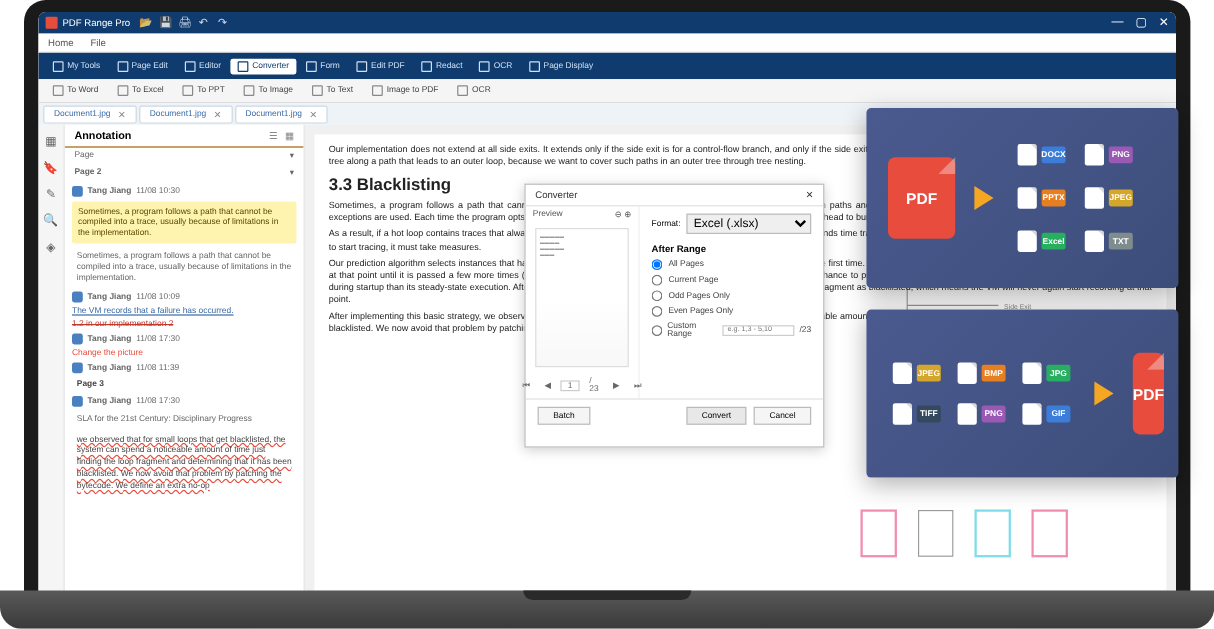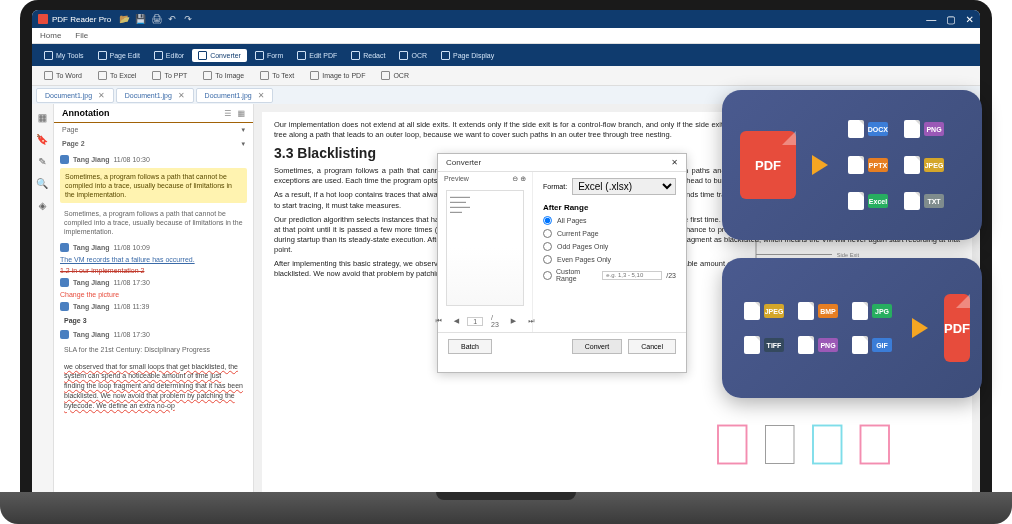--- a/index.html
+++ b/index.html
@@ -58,21 +58,21 @@
 .conv-fmt{display:flex;gap:5px;align-items:center;margin-bottom:8px;font-size:7px}
 .conv-fmt select{flex:1;font-size:10px;padding:1px;border:1px solid #bbb}
 .conv-sect{font-size:8px;font-weight:600;margin-bottom:4px}
 .conv-radio{display:flex;align-items:center;gap:5px;font-size:7px;color:#444;margin:4px 0}
 .conv-radio input{width:9px;height:9px}
 .conv-custom{display:flex;align-items:center;gap:4px}
 .conv-custom input[type=text]{width:60px;font-size:6px;padding:1px 3px;border:1px solid #ccc;color:#aaa}
 .conv-foot{display:flex;justify-content:space-between;align-items:center;padding:6px 10px;border-top:1px solid #e0e0e0}
 .conv-foot button{font-size:7px;padding:3px 12px;border:1px solid #bbb;background:#f5f5f5;cursor:pointer}
 .conv-foot .primary{background:#e8e8e8}
-.overlay-card{position:absolute;background:linear-gradient(135deg,#4a5a8f,#3d4d7a);border-radius:19px;box-shadow:0 6px 20px rgba(0,0,0,.3);padding:14px 18px;display:flex;align-items:center;gap:16px;z-index:10}
+.overlay-card{position:absolute;background:linear-gradient(135deg,#4a5a8f,#3d4d7a);border-radius:4px;box-shadow:0 6px 20px rgba(0,0,0,.3);padding:14px 18px;display:flex;align-items:center;gap:16px;z-index:10}
 .card1{right:30px;top:90px;width:260px;height:150px}
 .card2{right:30px;top:258px;width:260px;height:140px}
 .bigfmt{width:56px;height:68px;background:#e74c3c;border-radius:6px;position:relative;display:flex;align-items:center;justify-content:center;color:#fff;font-weight:700;font-size:13px}
 .bigfmt::before{content:"";position:absolute;top:0;right:0;width:14px;height:14px;background:linear-gradient(135deg,transparent 48%,rgba(255,255,255,.35) 52%)}
 .arrow{width:0;height:0;border-top:10px solid transparent;border-bottom:10px solid transparent;border-left:16px solid #f5a623}
 .fmt-grid{display:grid;grid-template-columns:repeat(2,1fr);gap:8px}
 .fmt-grid3{grid-template-columns:repeat(3,1fr);gap:6px}
 .fmt{width:48px;height:28px;border-radius:4px;display:flex;align-items:center;gap:4px;padding:0 4px}
 .fmt .pic{width:16px;height:18px;background:#fff;border-radius:2px;position:relative}
 .fmt .pic::after{content:"";position:absolute;top:0;right:0;border-top:5px solid rgba(0,0,0,.15);border-left:5px solid transparent}
@@ -80,21 +80,21 @@
 .c-docx{background:#3b7dd8}.c-png{background:#9b59b6}.c-pptx{background:#e67e22}.c-jpeg{background:#d4a62a}.c-excel{background:#27ae60}.c-txt{background:#7f8c8d}.c-bmp{background:#e67e22}.c-jpg{background:#27ae60}.c-tiff{background:#34495e}.c-gif{background:#3b7dd8}
 </style>
 </head>
 <body>
 
 <div class="laptop">
 <div class="screen">
 
 <div class="titlebar">
   <div class="logo"></div>
-  <span>PDF Reader Pro</span>
+  <span>PDF Range Pro</span>
   <div class="titlebar-icons">
     <span>📂</span>
     <span>💾</span>
     <span>🖨</span>
     <span>↶</span>
     <span>↷</span>
   </div>
   <div class="win-ctrl">
     <span>—</span>
     <span>▢</span>

